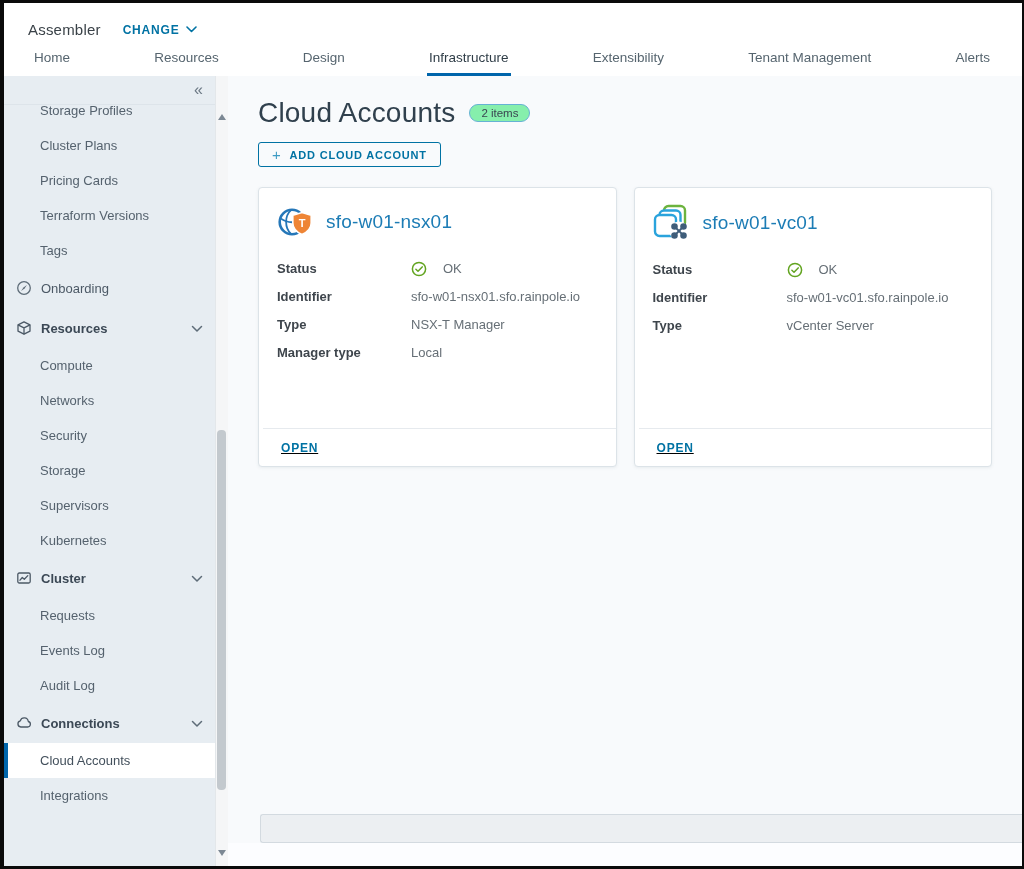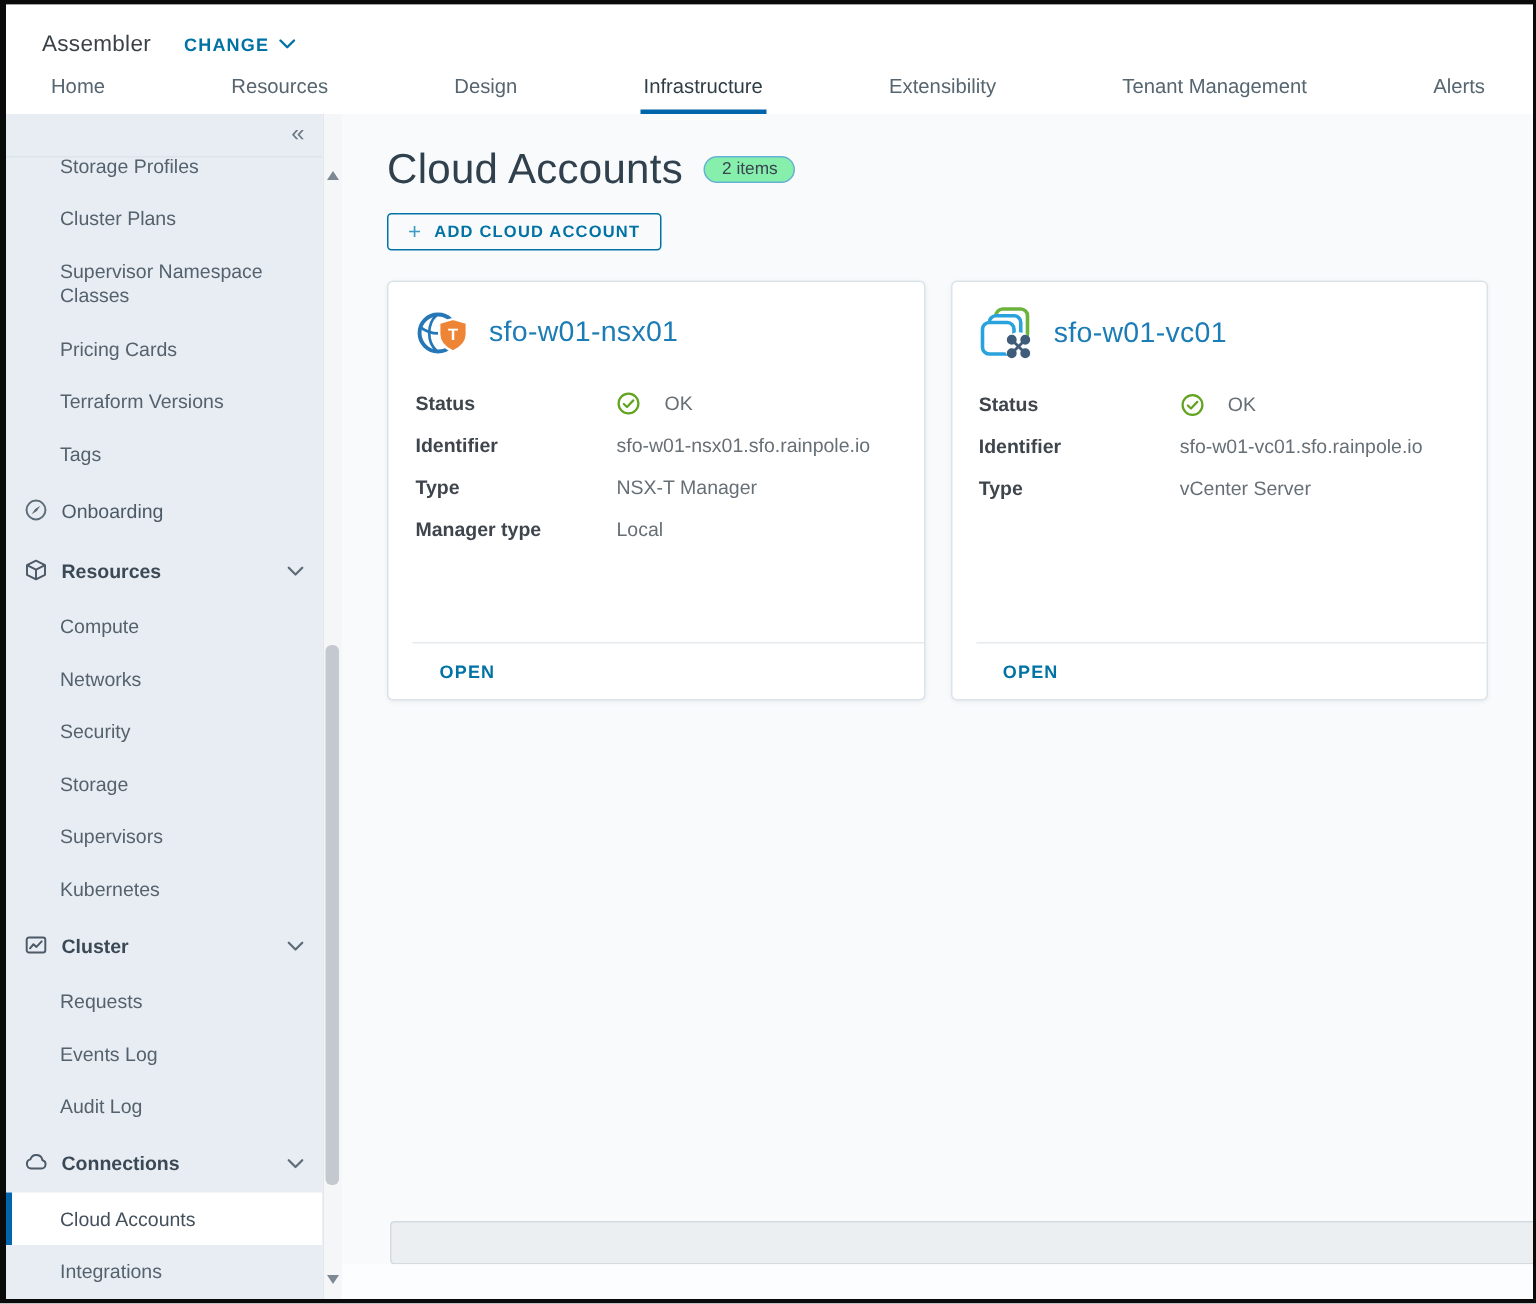--- a/index.html
+++ b/index.html
@@ -67,22 +67,22 @@
     width:370px;height:280px;background:#fff;border:1px solid #dce3e8;border-radius:4px;
     box-sizing:border-box;position:relative;box-shadow:0 1px 3px rgba(120,140,150,.12);
   }
   .card-head{display:flex;align-items:center;gap:12px;padding:16px 18px 0 18px;margin-bottom:20px;}
   .card-head .acct-icon{display:flex;align-items:center;}
   .card-title{margin:0;font-size:19px;font-weight:400;color:#1c7cb5;letter-spacing:.2px;}
   .crow{display:flex;padding:0 18px;margin-bottom:10px;font-size:13px;line-height:18px;}
   .crow .lbl{width:134px;flex:0 0 auto;font-weight:700;color:#3e454c;}
   .crow .val{color:#666f76;display:flex;align-items:center;gap:16px;}
   .card-foot{
-    position:absolute;left:16px;right:0;bottom:0;height:38px;border-top:1px solid #e6eaee;
-    display:flex;align-items:center;padding-left:18px;box-sizing:border-box;
+    position:absolute;left:4px;right:0;bottom:0;height:38px;border-top:1px solid #e6eaee;
+    display:flex;align-items:center;padding-left:18px;box-sizing:border-box;text-decoration:underline;
   }
   .open-link{color:#0072a3;font-size:12px;font-weight:700;letter-spacing:.8px;cursor:pointer;text-decoration:none;}
   .bottom-bar{
     position:absolute;left:32px;right:0;top:738px;height:29px;background:#eceff2;
     border:1px solid #d3dae0;border-right:none;border-radius:3px 0 0 3px;box-sizing:border-box;
   }
   .bottom-strip{position:absolute;left:0;right:0;top:767px;bottom:0;background:#fcfdff;}
   .chev-svg{display:inline-block;}
 </style>
 </head>
@@ -113,21 +113,20 @@
 
   <div class="body-row">
 
     <aside class="sidebar">
       <div class="sidebar-head">
         <span class="collapse">«</span>
       </div>
       <div class="nav-list" id="nav-list">
           <div class="side-link" style="margin-top: -12px;">Storage Profiles</div>
           <div class="side-link">Cluster Plans</div>
-          <div class="side-link wrap">Supervisor Namespace Classes</div>
           <div class="side-link">Pricing Cards</div>
           <div class="side-link">Terraform Versions</div>
           <div class="side-link">Tags</div>
           <div class="side-section">
             <span class="icon">
               <svg width="16" height="16" viewBox="0 0 16 16">
                 <circle cx="8" cy="8" r="6.3" fill="none" stroke="#5e6c78" stroke-width="1.3"></circle>
                 <path d="M10.9 5.1 L8.6 8.6 L5.1 10.9 L7.4 7.4 Z" fill="#5e6c78"></path>
               </svg>
             </span>

